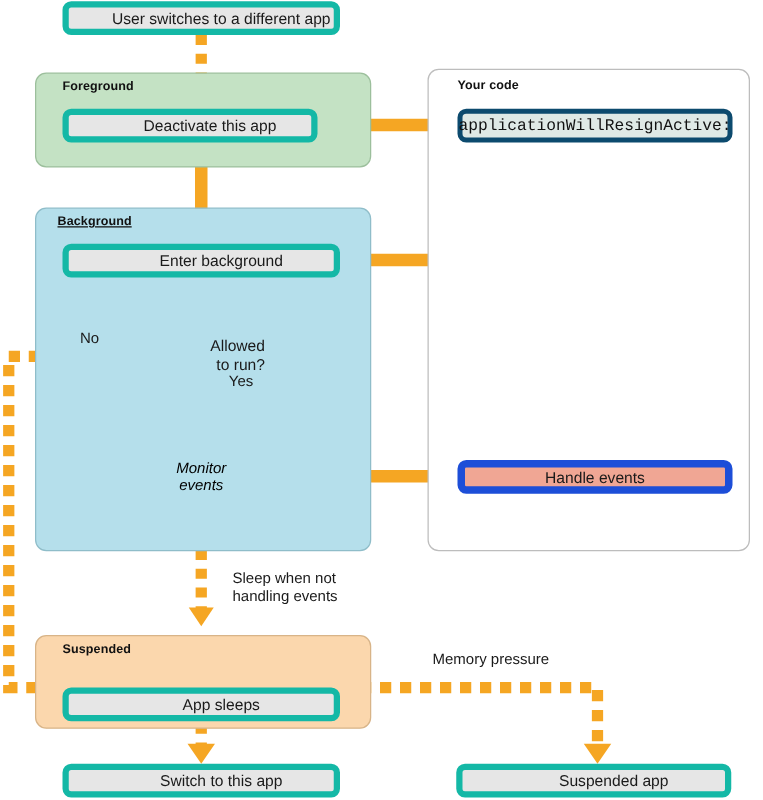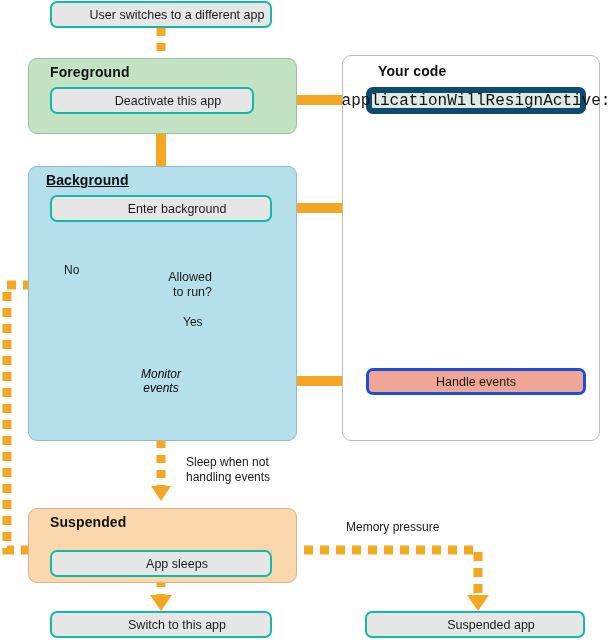--- a/index.html
+++ b/index.html
@@ -4,31 +4,31 @@
 <style>
   html,body{margin:0;padding:0;background:#ffffff;}
   body{width:610px;height:640px;position:relative;overflow:hidden;
        font-family:"Liberation Sans",sans-serif;}
   #stage{position:absolute;left:0;top:0;width:610px;height:640px;}
   svg#canvas{position:absolute;left:0;top:0;width:610px;height:640px;}
 
   .node{position:absolute;box-sizing:border-box;display:flex;
         align-items:center;justify-content:center;
         font-size:12.5px;color:#1a1a1a;text-align:center;}
-  .plain-node{background:#e6e6e6;border:2px solid #14b8a6;border-radius:7px;padding-left:32px;}
-  .code-node{background:#dfe9e6;border:6px solid #0c4a6e;border-radius:7px;
-             font-family:"Liberation Mono",monospace;font-size:16px;color:#111;}
-  .handle-node{background:#f0a694;border:3px solid #1d4ed8;border-radius:7px;}
+  .plain-node{background:#e6e6e6;border:5px solid #14b8a6;border-radius:7px;padding-left:32px;}
+  .code-node{background:#dfe9e6;border:4px solid #0c4a6e;border-radius:7px;
+             font-family:"Liberation Mono",monospace;font-size:13px;color:#111;}
+  .handle-node{background:#f0a694;border:6px solid #1d4ed8;border-radius:7px;}
 
   .group{position:absolute;box-sizing:border-box;border-radius:9px;}
   .group-foreground{background:#c4e2c4;border:1px solid #9cbf9c;}
   .group-background{background:#b5dfeb;border:1px solid #8fbdc9;}
   .group-suspended{background:#fbd7ad;border:1px solid #d8b488;}
   .group-yourcode{background:#ffffff;border:1px solid #bdbdbd;}
-  .group-title{position:absolute;font-size:14px;font-weight:bold;color:#111;
+  .group-title{position:absolute;font-size:10px;font-weight:bold;color:#111;
                letter-spacing:.1px;}
 
   .edge-label{position:absolute;font-size:12px;color:#1a1a1a;line-height:15px;
               white-space:pre;}
 
   .diamond-label{position:absolute;font-size:12.5px;color:#1a1a1a;
                  text-align:right;line-height:15px;white-space:pre;}
   .circle-label{position:absolute;font-size:12px;color:#000000;
                 text-align:center;line-height:14px;white-space:pre;font-style:italic;}
 </style>
@@ -120,21 +120,21 @@
   <div class="group group-foreground" style="left:28px;top:58px;width:269px;height:76px;"></div>
   <div class="group-title" style="left:50px;top:64px;">Foreground</div>
 
   <div class="group group-background" style="left:28px;top:166px;width:269px;height:275px;"></div>
   <div class="group-title" style="left:46px;top:172px;text-decoration:underline;">Background</div>
 
   <div class="group group-suspended" style="left:28px;top:508px;width:269px;height:75px;"></div>
   <div class="group-title" style="left:50px;top:514px;">Suspended</div>
 
   <div class="group group-yourcode" style="left:342px;top:55px;width:258px;height:386px;"></div>
-  <div class="group-title" style="left:366px;top:63px;margin-left:12px;">Your code</div>
+  <div class="group-title" style="left:366px;top:63px;">Your code</div>
 
   <div class="node plain-node" style="left:50px;top:1px;width:222px;height:27px;">User switches to a different app</div>
 
   <div class="node plain-node" style="left:50px;top:87px;width:204px;height:27px;">Deactivate this app</div>
 
   <div class="node plain-node" style="left:50px;top:195px;width:222px;height:27px;">Enter background</div>
 
   <div class="diamond-label" style="left:112px;top:270px;width:100px;">Allowed
 to run?</div>
 
@@ -147,20 +147,20 @@
 
   <div class="node plain-node" style="left:365px;top:611px;width:220px;height:27px;">Suspended app</div>
 
   <div class="node code-node" style="left:366px;top:87px;width:220px;height:27px;">applicationWillResignActive:</div>
 
 
   <div class="node handle-node" style="left:366px;top:368px;width:220px;height:27px;">Handle events</div>
 
   <div class="edge-label" style="left:64px;top:263px;">No</div>
 
-  <div class="edge-label" style="left:183px;top:315px;">Yes</div>
+  <div class="edge-label" style="left:183px;top:298px;">Yes</div>
 
   <div class="edge-label" style="left:186px;top:455px;">Sleep when not
 handling events</div>
 
   <div class="edge-label" style="left:346px;top:520px;">Memory pressure</div>
 
 </div>
 
 </body></html>

